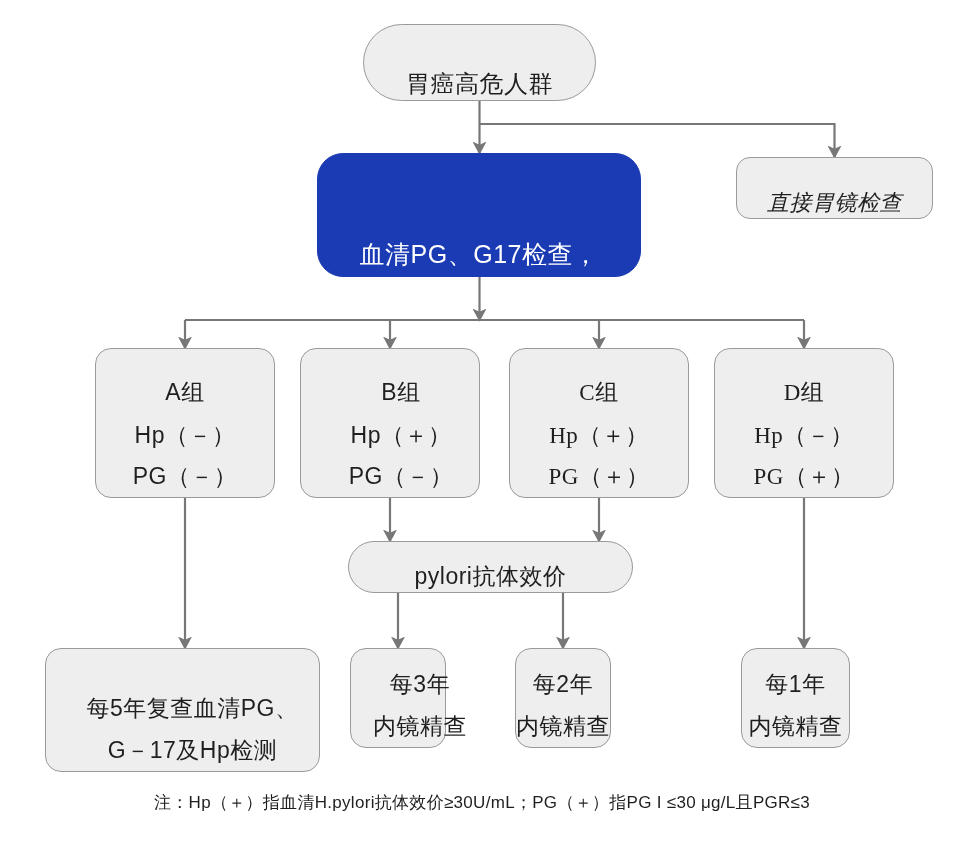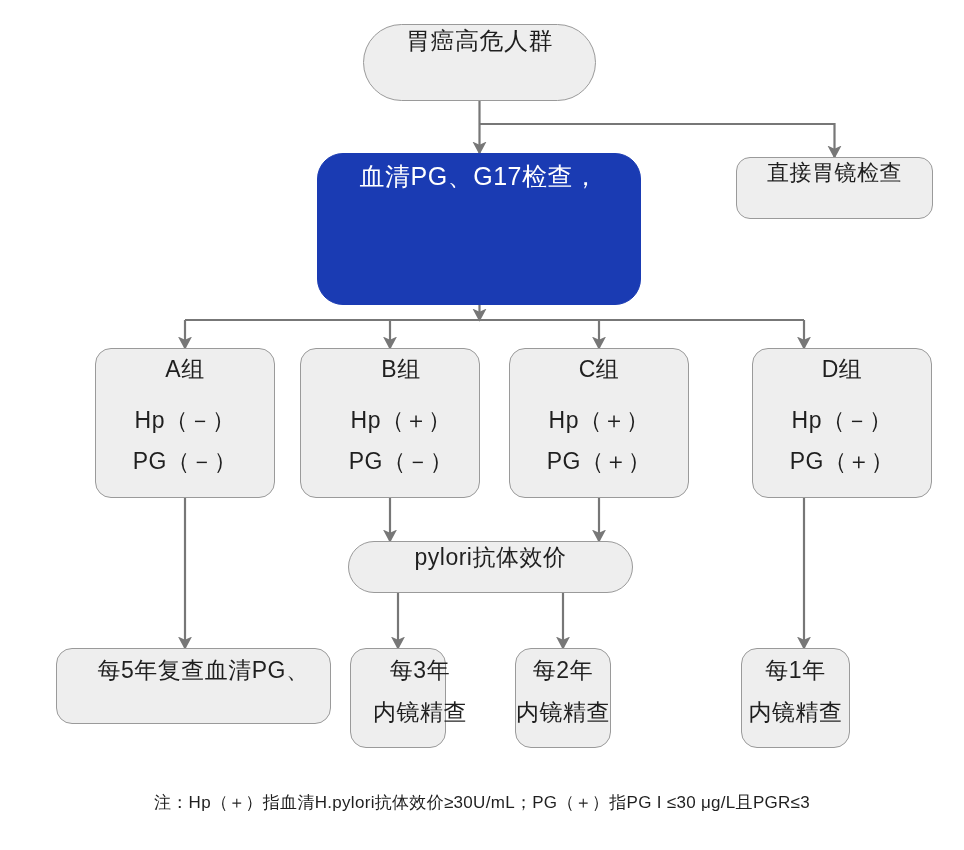--- a/index.html
+++ b/index.html
@@ -31,73 +31,74 @@
     pointer-events: none;
   }
   .node {
     position: absolute;
     box-sizing: border-box;
     background: #eeeeee;
     border: 1.6px solid #9a9a9a;
     display: flex;
     flex-direction: column;
     align-items: center;
-    justify-content: flex-start;
+    justify-content: flex-end;
     text-align: center;
     color: #1f1f1f;
     letter-spacing: 0.5px;
   }
   .node .line {
     display: block;
     white-space: nowrap;
   }
   .n-root {
     left: 363px; top: 24px; width: 233px; height: 77px;
     border-radius: 39px;
     font-size: 24px;
   }
   .n-direct {
     left: 736px; top: 157px; width: 197px; height: 62px;
     border-radius: 14px;
     font-size: 22px;
+    font-style: italic;
   }
   .n-blue {
-    left: 317px; top: 153px; width: 324px; height: 152px;
+    left: 317px; top: 153px; width: 324px; height: 124px;
     border-radius: 26px;
     background: #1a3bb3;
     border: 1.6px solid #1a3bb3;
     color: #ffffff;
     font-size: 25px;
     line-height: 44px;
   }
   .n-group {
     top: 348px; width: 180px; height: 150px;
     border-radius: 16px;
     font-size: 23px;
     line-height: 41px;
   }
-  .n-group .line:first-child { margin-bottom: 10px; }
+  .n-group .line:first-child { margin-bottom: 2px; }
   .g-a { left: 95px; }
   .g-b { left: 300px; padding-left: 22px; }
-  .g-c { left: 509px; }
-  .g-d { left: 752px; }
+  .g-c { left: 509px; font-family: Liberation Serif, serif; }
+  .g-d { left: 714px; font-family: Liberation Serif, serif; }
 
   .n-erad {
     left: 348px; top: 541px; width: 285px; height: 52px;
     border-radius: 26px;
     font-size: 23px;
   }
 
   .n-out {
     top: 648px;
     border-radius: 16px;
     font-size: 23px;
     line-height: 42px;
   }
-  .o-5y { left: 56px; width: 275px; height: 76px; padding-left: 20px; }
+  .o-5y { left: 45px; width: 275px; height: 124px; padding-left: 20px; }
   .o-3y { left: 350px; width: 96px;  height: 100px; padding-left: 44px; }
   .o-2y { left: 515px; width: 96px;  height: 100px; }
   .o-1y { left: 741px; width: 109px; height: 100px; }
 
   .footnote {
     position: absolute;
     left: 0;
     top: 791px;
     width: 964px;
     text-align: center;
@@ -178,20 +179,21 @@
     <span class="line">Hp（－）</span>
     <span class="line">PG（＋）</span>
   </div>
 
   <div class="node n-erad">
     <span class="line">pylori抗体效价</span>
   </div>
 
   <div class="node n-out o-5y">
     <span class="line">每5年复查血清PG、</span>
+    <span class="line">G－17及Hp检测</span>
   </div>
 
   <div class="node n-out o-3y">
     <span class="line">每3年</span>
     <span class="line">内镜精查</span>
   </div>
 
   <div class="node n-out o-2y">
     <span class="line">每2年</span>
     <span class="line">内镜精查</span>

